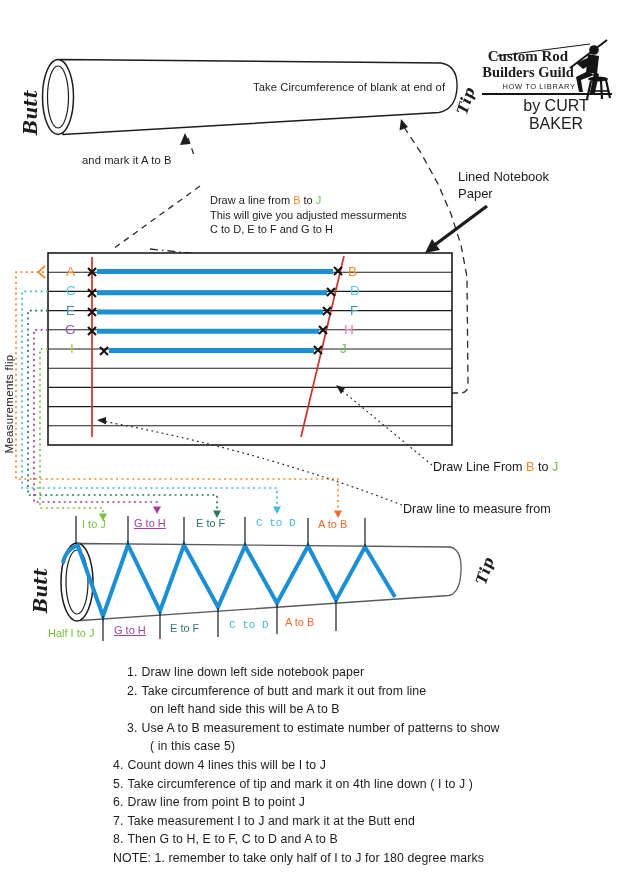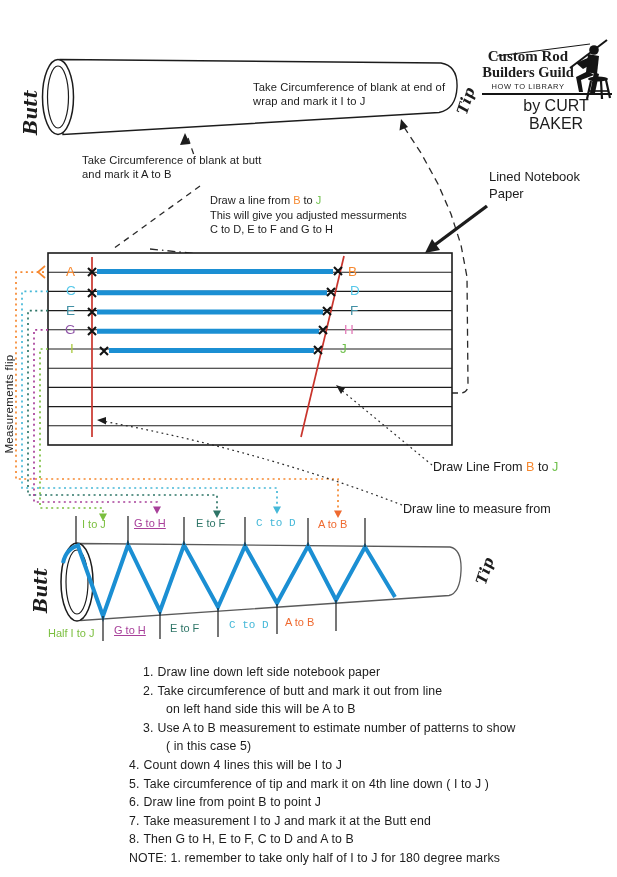--- a/index.html
+++ b/index.html
@@ -8,21 +8,21 @@
   .abs{position:absolute;}
   svg{position:absolute;left:0;top:0;}
   .page-title{left:52px;top:10px;font-size:33px;font-weight:700;letter-spacing:.5px;}
   .note{font-size:11.2px;line-height:13.5px;letter-spacing:.1px;}
   .note2{font-size:11px;line-height:14.6px;}
   .big-note{font-size:13px;line-height:17px;}
   .leader-note{font-size:12.6px;}
   .nb-letter{font-size:13.5px;line-height:14px;}
   .rot-script{font-family:"DejaVu Serif",serif;font-style:italic;font-weight:700;text-align:center;}
   .rod-label-top{font-size:11px;}
-  .instructions{left:113px;top:663px;font-size:12.3px;line-height:18.6px;letter-spacing:.1px;width:480px;margin-left:16px;}
+  .instructions{left:113px;top:663px;font-size:12.3px;line-height:18.6px;letter-spacing:.1px;width:480px;}
   .ins-line{white-space:nowrap;}
   .ml14{margin-left:14px;}
   .ml37{margin-left:37px;}
   .ins-num{margin-right:4px;}
   .co{color:#f6882f;} .cob{color:#ef6a30;}
   .cc{color:#55c8ea;} .ccd{color:#45b8d8;font-family:Liberation Mono, monospace;}
   .ce{color:#418fa4;} .ctd{color:#2e7567;}
   .cg{color:#9055a8;} .ch{color:#e279b7;} .cm{color:#a8409a;text-decoration:underline;}
   .ci{color:#a9c93d;} .cj{color:#6fc04c;} .cgr{color:#7bbf3f;}
   .logo-serif{font-family:"Liberation Serif",serif;font-weight:700;text-align:center;}
@@ -161,42 +161,40 @@
         <line x1="218" y1="608" x2="218" y2="637"></line>
           <line x1="277" y1="604" x2="277" y2="634"></line>
         <line x1="336" y1="600" x2="336" y2="631"></line>
       </g>
     </g>
   </svg>
 
 
   <div class="abs logo-serif" style="left:482px;top:48px;width:92px;font-size:15px;">Custom Rod</div>
   <div class="abs logo-serif" style="left:482px;top:64px;width:92px;font-size:14.5px;">Builders Guild</div>
-  <div class="abs" style="left:482px;top:82px;width:92px;font-size:7.5px;letter-spacing:.6px;text-align:center;">HOW TO LIBRARY</div>
+  <div class="abs" style="left:493px;top:82px;width:92px;font-size:7.5px;letter-spacing:.6px;text-align:center;">HOW TO LIBRARY</div>
   <div class="abs" style="left:500px;top:97px;width:112px;font-size:16px;text-align:center;">by CURT BAKER</div>
 
   <div class="abs rot-script" style="left:2px;top:102px;width:56px;font-size:18px;transform:rotate(-90deg);">Butt</div>
   <div class="abs rot-script" style="left:446px;top:92px;width:40px;font-size:15px;transform:rotate(-72deg);">Tip</div>
   <div class="abs note" style="left:253px;top:81px;width:200px;">
     <div>Take Circumference of blank at end of</div>
-    <div>wrap and mark it I to J</div>
   </div>
 
   <div class="abs note" style="left:82px;top:154px;width:230px;">
-    <div>Take Circumference of blank at butt</div>
     <div>and mark it A to B</div>
   </div>
 
   <div class="abs note2" style="left:210px;top:193px;width:230px;">
     <div><span>Draw a line from </span><span class="co">B</span><span> to </span><span class="cj">J</span></div>
     <div>This will give you adjusted messurments</div>
     <div>C to D, E to F and G to H</div>
   </div>
 
-  <div class="abs big-note" style="left:489px;top:168px;width:120px;">
+  <div class="abs big-note" style="left:458px;top:168px;width:120px;">
     <div>Lined Notebook</div>
     <div>Paper</div>
   </div>
 
   <div class="abs vflip" style="left:-71px;top:398px;width:160px;">Measurements flip</div>
 
   <span class="abs nb-letter co" style="left:66px;top:265px;">A</span>
   <span class="abs nb-letter cc" style="left:66px;top:284px;">C</span>
   <span class="abs nb-letter ce" style="left:66px;top:303.5px;">E</span>
   <span class="abs nb-letter cg" style="left:65px;top:323px;">G</span>

